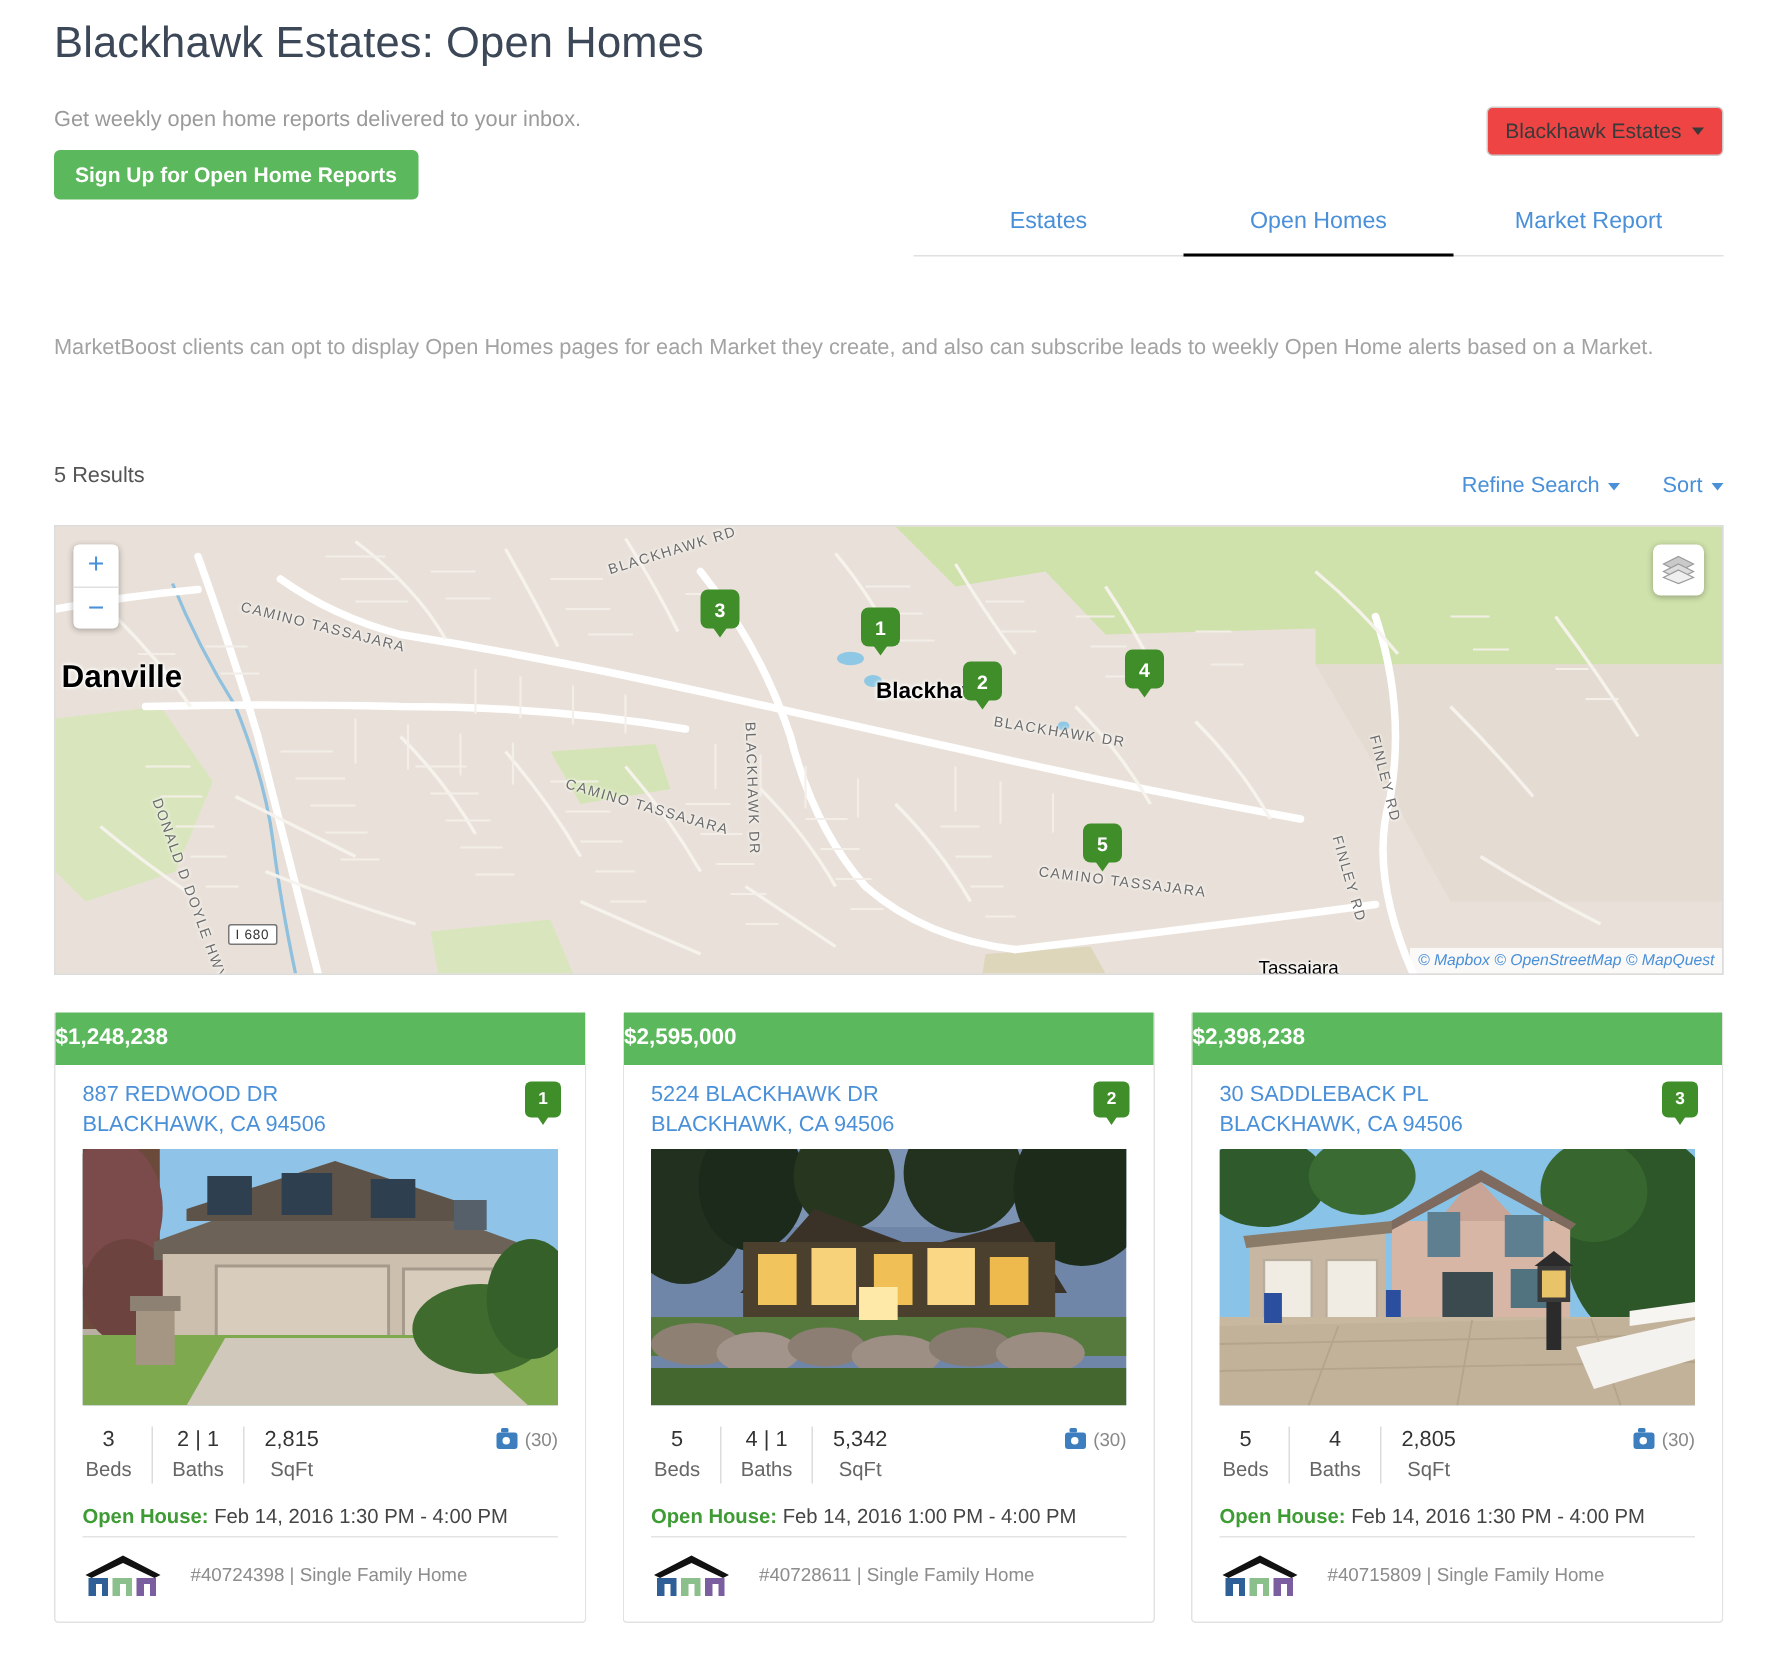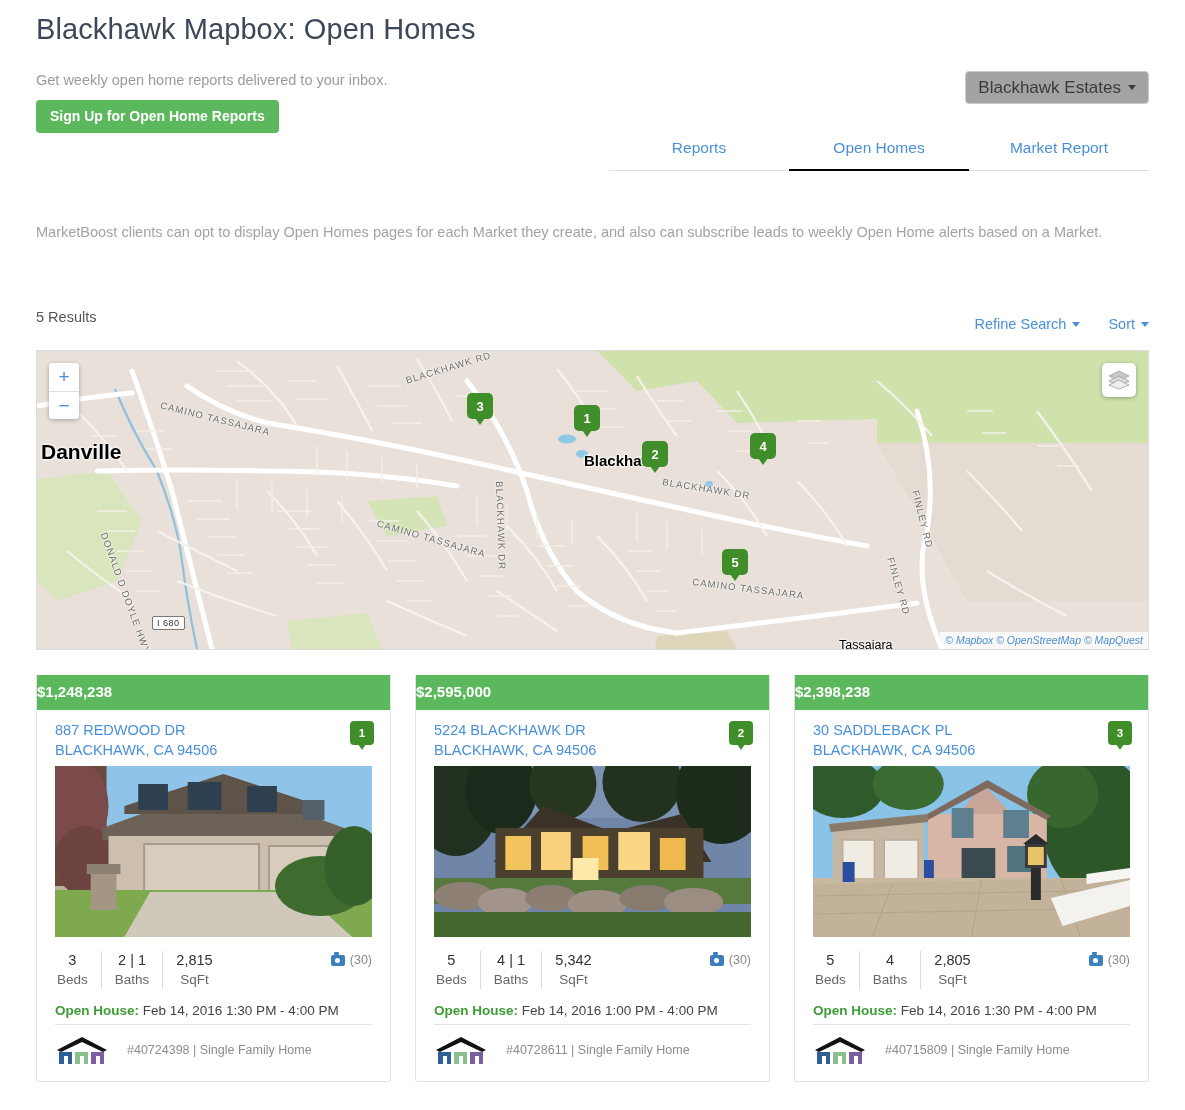--- a/index.html
+++ b/index.html
@@ -28,22 +28,22 @@
     position: absolute; left: 36px; top: 100px;
     background: #5cb85c; border: none; border-radius: 4px;
     color: #ffffff; font-size: 14px; font-weight: bold;
     padding: 8px 14px 9px 14px; cursor: pointer;
     font-family: "Liberation Sans", sans-serif;
     line-height: 16px;
   }
 
   .market-select {
     position: absolute; right: 36px; top: 71px;
-    background: #a3a3a3; border: 1px solid #ccc; border-radius: 4px;
-    padding: 7px 12px; font-size: 17px; color: #3a3a3a;
+    background: #ef4444; border: 1px solid #ccc; border-radius: 4px;
+    padding: 7px 12px; font-size: 14px; color: #3a3a3a;
     cursor: pointer; line-height: 17px;
     display: flex; align-items: center; gap: 7px;
     font-family: "Liberation Sans", sans-serif;
   }
   .caret {
     width: 0; height: 0; display: inline-block;
     border-left: 4px solid transparent;
     border-right: 4px solid transparent;
     border-top: 5px solid currentColor;
   }
@@ -239,31 +239,31 @@
     min-height: 56px;
   }
   .mls-logo { width: 54px; height: 30px; flex: 0 0 54px; }
   .mls-text { font-size: 12.5px; color: #8c8c8c; line-height: 16px; }
 </style>
 </head>
 <body>
 
 <div class="page">
 
-  <div class="page-title">Blackhawk Mapbox: Open Homes</div>
+  <div class="page-title">Blackhawk Estates: Open Homes</div>
   <div class="subhead">Get weekly open home reports delivered to your inbox.</div>
   <button class="signup-btn">Sign Up for Open Home Reports</button>
 
   <div class="market-select">
     <span>Blackhawk Estates</span>
     <span class="caret"></span>
   </div>
 
   <div class="tabs">
-    <div class="tab">Reports</div>
+    <div class="tab">Estates</div>
     <div class="tab active">Open Homes</div>
     <div class="tab">Market Report</div>
   </div>
 
   <div class="description">MarketBoost clients can opt to display Open Homes pages for each Market they create, and also can subscribe leads to weekly Open Home alerts based on a Market.</div>
 
   <div class="results-count">5 Results</div>
   <div class="results-actions">
     <a>
       <span>Refine Search</span>

